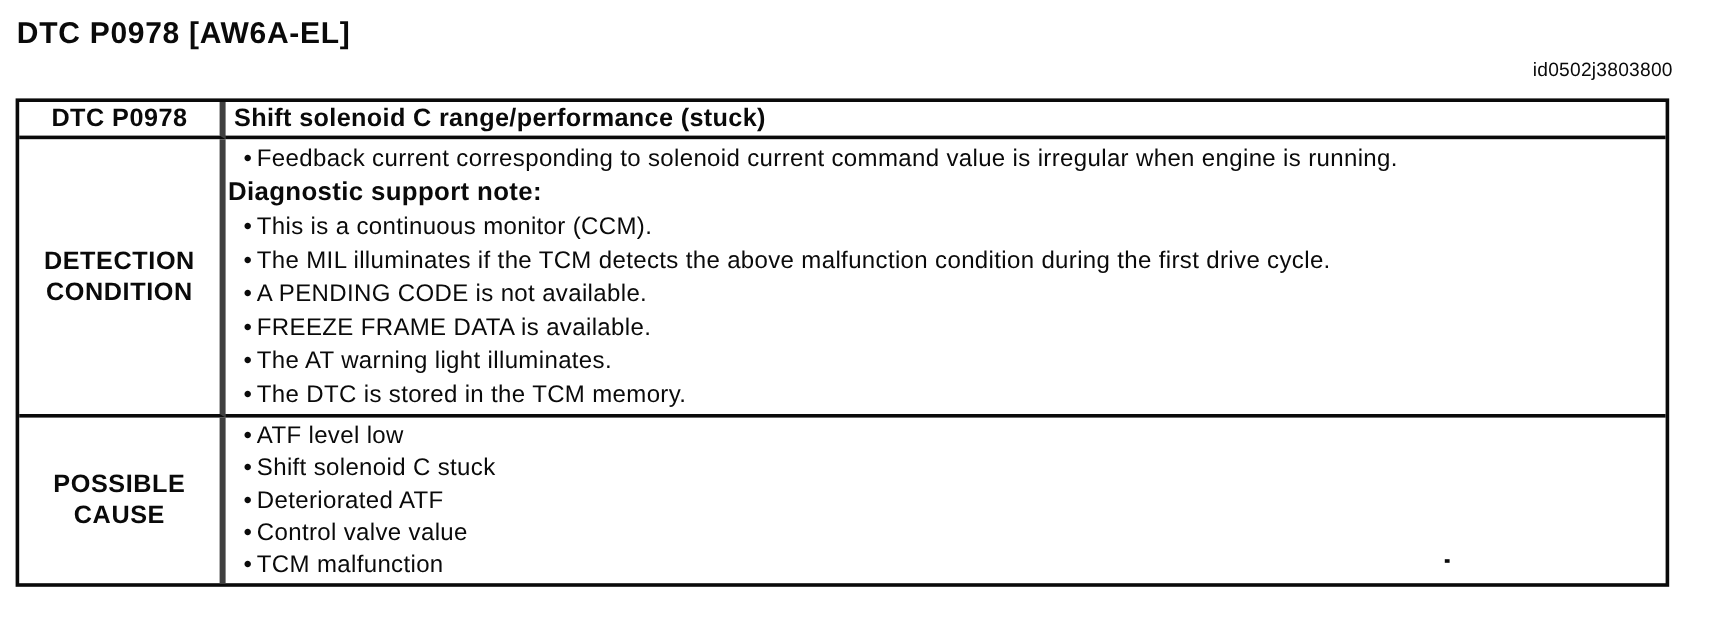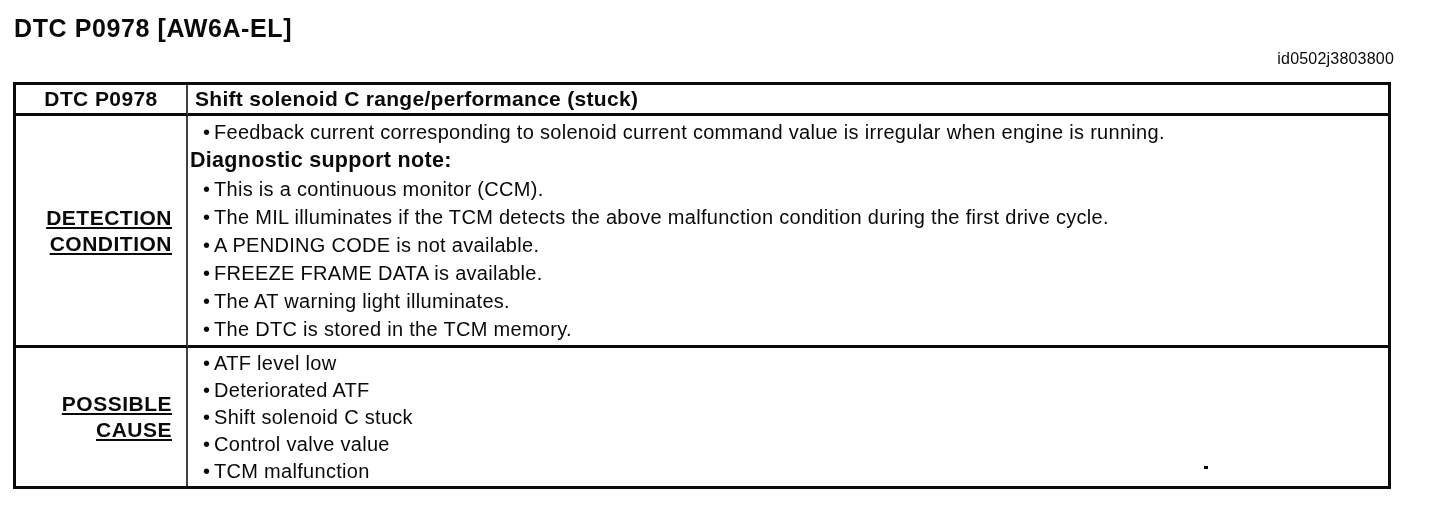--- a/index.html
+++ b/index.html
@@ -23,39 +23,38 @@
   .dtc-table{
     position:absolute; left:13px; top:82px;
     width:1378px; height:407px;
     border:3px solid #0a0a0a;
     display:grid;
     grid-template-columns:172px 1fr;
     grid-template-rows:31px 232px 1fr;
     background:#ffffff;
   }
   .cell{ overflow:hidden; }
-  .col-label{ border-right:2px solid #404040; }
+  .col-label{ border-right:5px solid #404040; }
   .row-divider{ border-bottom:3px solid #0a0a0a; }
   .code-cell{
     display:flex; align-items:center; justify-content:center;
     font-weight:bold; font-size:21px; letter-spacing:0.4px;
   }
   .desc-cell{
     display:flex; align-items:center;
     padding-left:7px;
     font-weight:bold; font-size:21px; letter-spacing:0.3px;
     white-space:nowrap;
   }
   .label-cell{
     display:flex; align-items:center; justify-content:center;
-    text-align:right;
+    text-align:center;
     font-weight:bold; font-size:21px; letter-spacing:0.5px;
     line-height:26px;
     padding:0 14px;
-    text-decoration:underline;
   }
   .content-cell{ padding-top:2px; }
   .bullet-list{ list-style:none; }
   .bullet-list li{
     position:relative;
     padding-left:26px;
     font-size:20px;
     line-height:28px;
     letter-spacing:0.3px;
     white-space:nowrap;
@@ -105,22 +104,22 @@
         <li>FREEZE FRAME DATA is available.</li>
         <li>The AT warning light illuminates.</li>
         <li>The DTC is stored in the TCM memory.</li>
       </ul>
     </div>
 
     <div class="cell col-label label-cell">POSSIBLE CAUSE</div>
     <div class="cell content-cell">
       <ul class="bullet-list possible-list">
         <li>ATF level low</li>
+        <li>Shift solenoid C stuck</li>
         <li>Deteriorated ATF</li>
-        <li>Shift solenoid C stuck</li>
         <li>Control valve value</li>
         <li>TCM malfunction</li>
       </ul>
     </div>
 
   </div>
 
   <div class="speck"></div>
 
 </div>

